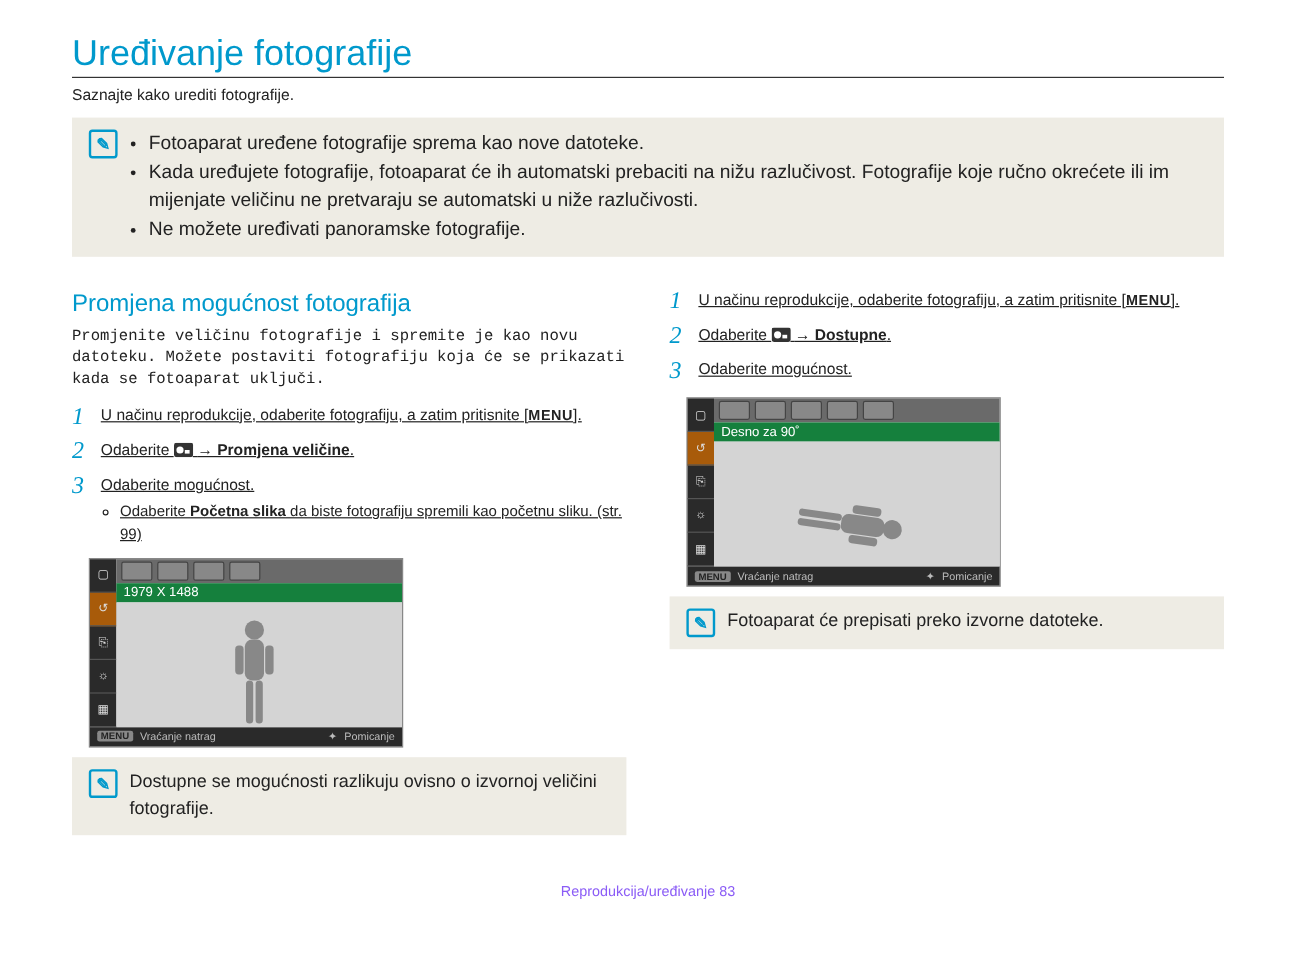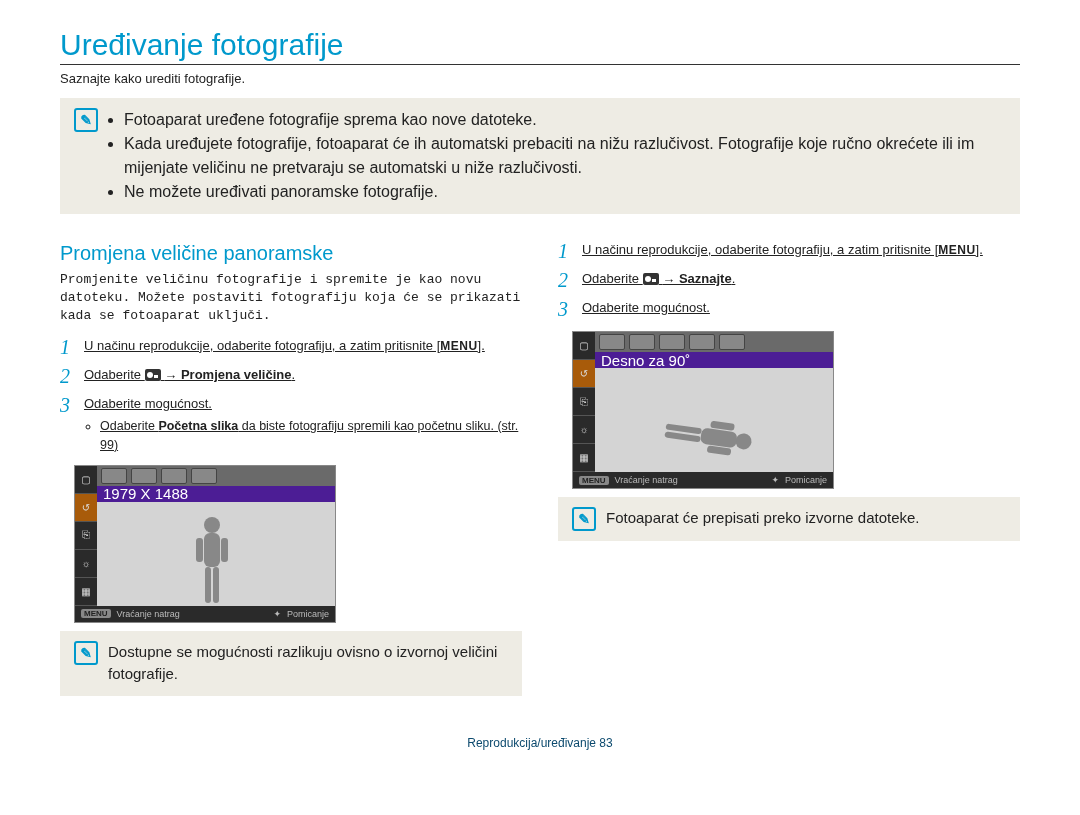--- a/index.html
+++ b/index.html
@@ -138,23 +138,23 @@
     display:flex;
     align-items:center;
     padding-left:4px;
     gap:4px;
   }
   .cs-top .pill {
     width:24px; height:14px; background:#888; border:1px solid #444; border-radius:2px;
   }
   .cs-label {
     height: 14px;
-    background:#4c1d95;
+    background:#15803d;
     color:#fff;
-    font-size:15px;
+    font-size:11px;
     padding: 1px 6px;
     display:flex; align-items:center;
   }
   .cs-preview {
     background:#d4d4d4;
     height: calc(100% - 36px);
     position:relative;
   }
   .figure-standing {
     position:absolute;
@@ -185,21 +185,21 @@
     color:#222;
     font-size:8px;
     font-weight:bold;
     padding:0 3px;
     border-radius:2px;
   }
   .footer {
     text-align:center;
     font-size: 12px;
     margin-top: 20px;
-    color:#0c4a6e;
+    color:#8b5cf6;
   }
 </style>
 </head>
 <body>
 
 <div class="page">
 
   <h1 class="title">Uređivanje fotografije</h1>
   <div class="intro">Saznajte kako urediti fotografije.</div>
 
@@ -208,21 +208,21 @@
     <ul>
       <li>Fotoaparat uređene fotografije sprema kao nove datoteke.</li>
       <li>Kada uređujete fotografije, fotoaparat će ih automatski prebaciti na nižu razlučivost. Fotografije koje ručno okrećete ili im mijenjate veličinu ne pretvaraju se automatski u niže razlučivosti.</li>
       <li>Ne možete uređivati panoramske fotografije.</li>
     </ul>
   </div>
 
   <div class="columns">
 
     <div class="col">
-      <h2 class="section">Promjena veličine panoramske</h2>
+      <h2 class="section">Promjena mogućnost fotografija</h2>
       <div class="para">Promjenite veličinu fotografije i spremite je kao novu datoteku. Možete postaviti fotografiju koja će se prikazati kada se fotoaparat uključi.</div>
 
       <ol class="steps">
         <li>
           <span class="step-num">1</span>
           <span class="step-body">
             <span>U načinu reprodukcije, odaberite fotografiju, a zatim pritisnite [</span><span class="menu-key">MENU</span><span>].</span>
           </span>
         </li>
         <li>
@@ -305,21 +305,21 @@
         </li>
         <li>
           <span class="step-num">2</span>
           <span class="step-body">
             <span>Odaberite </span>
             <svg width="16" height="12" viewBox="0 0 16 12" style="vertical-align:-2px">
                 <rect x="0" y="0" width="16" height="12" rx="2" fill="#333"></rect>
                 <circle cx="5" cy="6" r="3" fill="#fff"></circle>
                 <rect x="9" y="6" width="4" height="3" fill="#fff"></rect>
               </svg>
-            <b> → Saznajte</b>.
+            <b> → Dostupne</b>.
           </span>
         </li>
         <li>
           <span class="step-num">3</span>
           <span class="step-body">
             <span>Odaberite mogućnost.</span>
           </span>
         </li>
       </ol>
 

